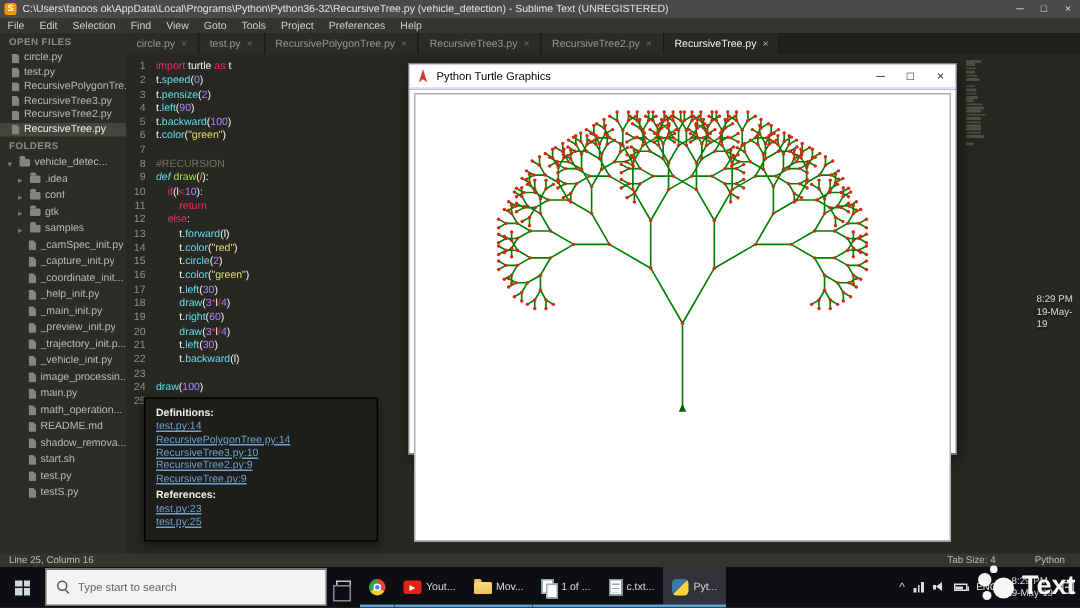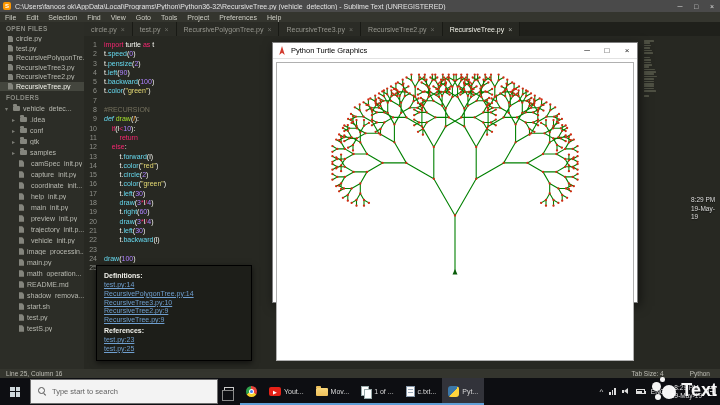--- a/index.html
+++ b/index.html
@@ -68,21 +68,21 @@
   .ph{color:#f0f0ea;font-size:7px;font-weight:bold;margin:2px 0 2px 0}
   #popup a{display:block;color:#6f9fcf;font-size:7px;line-height:8.8px;text-decoration:underline;cursor:default}
 
   
   #statusbar{position:absolute;left:0;top:369px;width:720px;height:9px;background:#34352e;color:#bdbdb5;
     font-size:6.5px;display:flex;align-items:center;z-index:2}
   #statusbar .pos{margin-left:6px}
   .sb-right{margin-left:auto;display:flex;gap:26px;margin-right:10px}
 
   
-  #turtle-win{position:absolute;left:272px;top:42px;width:366px;height:261px;background:#ffffff;
+  #turtle-win{position:absolute;left:272px;top:42px;width:366px;height:261px;background:#c4b5fd;
     border:1px solid #7f7f7f;box-shadow:2px 3px 10px rgba(0,0,0,.55);z-index:5}
   .tw-title{height:16px;background:#fff;display:flex;align-items:center;border-bottom:1px solid #e2e2e2}
   .tk-ico{width:8px;height:9px;margin-left:5px;background:#d23b2e;clip-path:polygon(15% 100%,50% 0,85% 100%,50% 75%);flex:none}
   .tw-title .t{font-size:7.5px;color:#000;margin-left:5px}
   .tw-controls{margin-left:auto;display:flex;height:100%}
   .tw-controls span{width:20px;display:flex;align-items:center;justify-content:center;font-size:8px;color:#222}
   .tw-body{position:absolute;left:0;top:17px;right:0;bottom:0;background:#fff}
   .tw-canvas{position:absolute;left:3px;top:2px;width:358px;height:299px;border:1px solid #b0b0b0;background:#fff}
   .tw-canvas svg{display:block}
 

